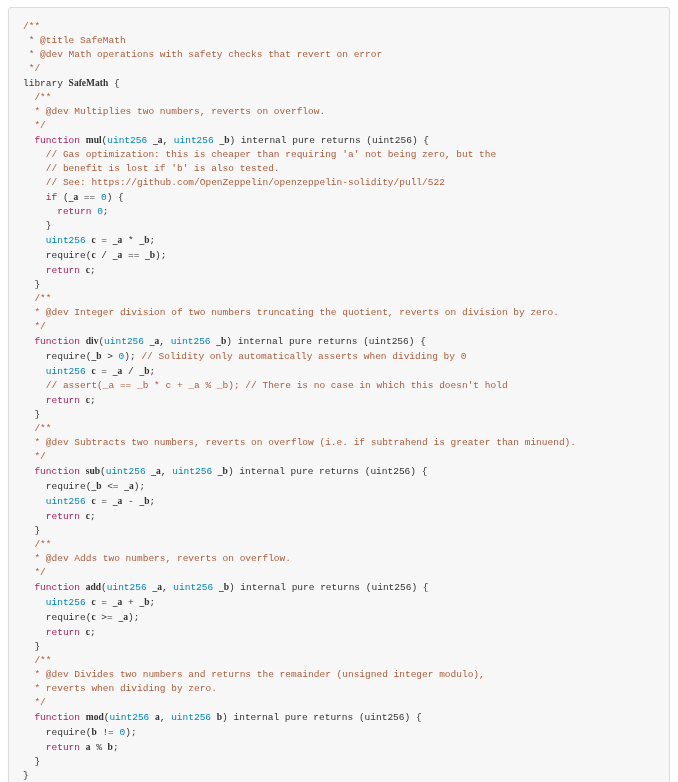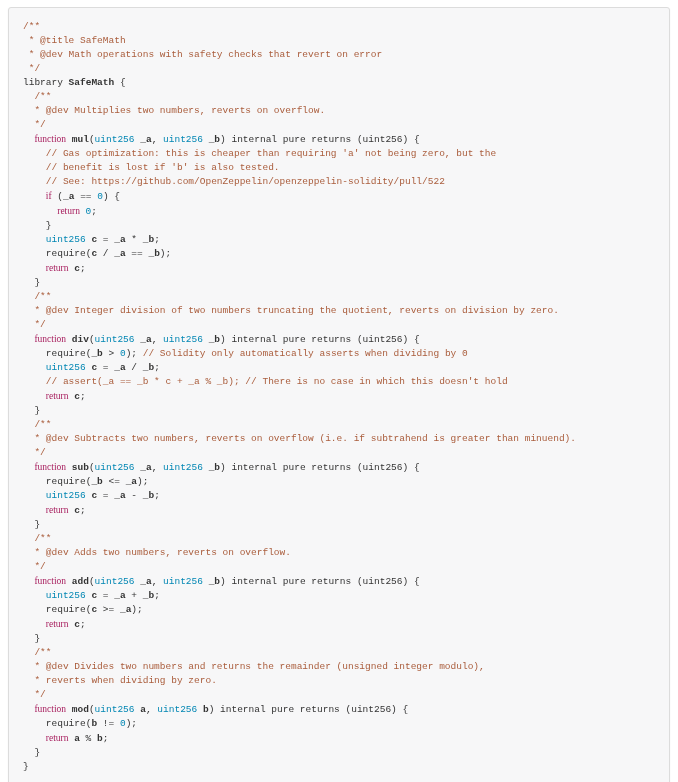--- a/index.html
+++ b/index.html
@@ -23,23 +23,23 @@
     margin: 0;
   }
   .code-line {
     font-family: "Liberation Mono", "DejaVu Sans Mono", monospace;
     font-size: 9.5px;
     line-height: 14px;
     white-space: pre;
     color: #333333;
   }
   .tok-p { color: #333333; }
-  .tok-k { color: #a71d5d; font-family: Liberation Serif, serif; }
+  .tok-k { color: #a71d5d; }
   .tok-t { color: #0086b3; }
-  .tok-b { color: #333333; font-weight: 700; }
+  .tok-b { color: #333333; font-weight: 700; font-family: Liberation Serif, serif; }
   .tok-c { color: #aa5d3c; }
 </style>
 </head>
 <body>
 
 <div class="code-card">
   <pre class="code-pre" id="code-pre"><div class="code-line"><span class="tok-c">/**</span></div><div class="code-line"><span class="tok-c"> * @title SafeMath</span></div><div class="code-line"><span class="tok-c"> * @dev Math operations with safety checks that revert on error</span></div><div class="code-line"><span class="tok-c"> */</span></div><div class="code-line"><span class="tok-p">library </span><span class="tok-b">SafeMath</span><span class="tok-p"> {</span></div><div class="code-line"><span class="tok-c">  /**</span></div><div class="code-line"><span class="tok-c">  * @dev Multiplies two numbers, reverts on overflow.</span></div><div class="code-line"><span class="tok-c">  */</span></div><div class="code-line"><span class="tok-p">  </span><span class="tok-k">function</span><span class="tok-p"> </span><span class="tok-b">mul</span><span class="tok-p">(</span><span class="tok-t">uint256</span><span class="tok-p"> </span><span class="tok-b">_a</span><span class="tok-p">, </span><span class="tok-t">uint256</span><span class="tok-p"> </span><span class="tok-b">_b</span><span class="tok-p">) internal pure returns (uint256) {</span></div><div class="code-line"><span class="tok-c">    // Gas optimization: this is cheaper than requiring 'a' not being zero, but the</span></div><div class="code-line"><span class="tok-c">    // benefit is lost if 'b' is also tested.</span></div><div class="code-line"><span class="tok-c">    // See: https://github.com/OpenZeppelin/openzeppelin-solidity/pull/522</span></div><div class="code-line"><span class="tok-p">    </span><span class="tok-k">if</span><span class="tok-p"> (</span><span class="tok-b">_a</span><span class="tok-p"> == </span><span class="tok-t">0</span><span class="tok-p">) {</span></div><div class="code-line"><span class="tok-p">      </span><span class="tok-k">return</span><span class="tok-p"> </span><span class="tok-t">0</span><span class="tok-p">;</span></div><div class="code-line"><span class="tok-p">    }</span></div><div class="code-line"><span class="tok-p">    </span><span class="tok-t">uint256</span><span class="tok-p"> </span><span class="tok-b">c</span><span class="tok-p"> = </span><span class="tok-b">_a</span><span class="tok-p"> * </span><span class="tok-b">_b</span><span class="tok-p">;</span></div><div class="code-line"><span class="tok-p">    require(</span><span class="tok-b">c</span><span class="tok-p"> / </span><span class="tok-b">_a</span><span class="tok-p"> == </span><span class="tok-b">_b</span><span class="tok-p">);</span></div><div class="code-line"><span class="tok-p">    </span><span class="tok-k">return</span><span class="tok-p"> </span><span class="tok-b">c</span><span class="tok-p">;</span></div><div class="code-line"><span class="tok-p">  }</span></div><div class="code-line"><span class="tok-c">  /**</span></div><div class="code-line"><span class="tok-c">  * @dev Integer division of two numbers truncating the quotient, reverts on division by zero.</span></div><div class="code-line"><span class="tok-c">  */</span></div><div class="code-line"><span class="tok-p">  </span><span class="tok-k">function</span><span class="tok-p"> </span><span class="tok-b">div</span><span class="tok-p">(</span><span class="tok-t">uint256</span><span class="tok-p"> </span><span class="tok-b">_a</span><span class="tok-p">, </span><span class="tok-t">uint256</span><span class="tok-p"> </span><span class="tok-b">_b</span><span class="tok-p">) internal pure returns (uint256) {</span></div><div class="code-line"><span class="tok-p">    require(</span><span class="tok-b">_b</span><span class="tok-p"> &gt; </span><span class="tok-t">0</span><span class="tok-p">); </span><span class="tok-c">// Solidity only automatically asserts when dividing by 0</span></div><div class="code-line"><span class="tok-p">    </span><span class="tok-t">uint256</span><span class="tok-p"> </span><span class="tok-b">c</span><span class="tok-p"> = </span><span class="tok-b">_a</span><span class="tok-p"> / </span><span class="tok-b">_b</span><span class="tok-p">;</span></div><div class="code-line"><span class="tok-c">    // assert(_a == _b * c + _a % _b); // There is no case in which this doesn't hold</span></div><div class="code-line"><span class="tok-p">    </span><span class="tok-k">return</span><span class="tok-p"> </span><span class="tok-b">c</span><span class="tok-p">;</span></div><div class="code-line"><span class="tok-p">  }</span></div><div class="code-line"><span class="tok-c">  /**</span></div><div class="code-line"><span class="tok-c">  * @dev Subtracts two numbers, reverts on overflow (i.e. if subtrahend is greater than minuend).</span></div><div class="code-line"><span class="tok-c">  */</span></div><div class="code-line"><span class="tok-p">  </span><span class="tok-k">function</span><span class="tok-p"> </span><span class="tok-b">sub</span><span class="tok-p">(</span><span class="tok-t">uint256</span><span class="tok-p"> </span><span class="tok-b">_a</span><span class="tok-p">, </span><span class="tok-t">uint256</span><span class="tok-p"> </span><span class="tok-b">_b</span><span class="tok-p">) internal pure returns (uint256) {</span></div><div class="code-line"><span class="tok-p">    require(</span><span class="tok-b">_b</span><span class="tok-p"> &lt;= </span><span class="tok-b">_a</span><span class="tok-p">);</span></div><div class="code-line"><span class="tok-p">    </span><span class="tok-t">uint256</span><span class="tok-p"> </span><span class="tok-b">c</span><span class="tok-p"> = </span><span class="tok-b">_a</span><span class="tok-p"> - </span><span class="tok-b">_b</span><span class="tok-p">;</span></div><div class="code-line"><span class="tok-p">    </span><span class="tok-k">return</span><span class="tok-p"> </span><span class="tok-b">c</span><span class="tok-p">;</span></div><div class="code-line"><span class="tok-p">  }</span></div><div class="code-line"><span class="tok-c">  /**</span></div><div class="code-line"><span class="tok-c">  * @dev Adds two numbers, reverts on overflow.</span></div><div class="code-line"><span class="tok-c">  */</span></div><div class="code-line"><span class="tok-p">  </span><span class="tok-k">function</span><span class="tok-p"> </span><span class="tok-b">add</span><span class="tok-p">(</span><span class="tok-t">uint256</span><span class="tok-p"> </span><span class="tok-b">_a</span><span class="tok-p">, </span><span class="tok-t">uint256</span><span class="tok-p"> </span><span class="tok-b">_b</span><span class="tok-p">) internal pure returns (uint256) {</span></div><div class="code-line"><span class="tok-p">    </span><span class="tok-t">uint256</span><span class="tok-p"> </span><span class="tok-b">c</span><span class="tok-p"> = </span><span class="tok-b">_a</span><span class="tok-p"> + </span><span class="tok-b">_b</span><span class="tok-p">;</span></div><div class="code-line"><span class="tok-p">    require(</span><span class="tok-b">c</span><span class="tok-p"> &gt;= </span><span class="tok-b">_a</span><span class="tok-p">);</span></div><div class="code-line"><span class="tok-p">    </span><span class="tok-k">return</span><span class="tok-p"> </span><span class="tok-b">c</span><span class="tok-p">;</span></div><div class="code-line"><span class="tok-p">  }</span></div><div class="code-line"><span class="tok-c">  /**</span></div><div class="code-line"><span class="tok-c">  * @dev Divides two numbers and returns the remainder (unsigned integer modulo),</span></div><div class="code-line"><span class="tok-c">  * reverts when dividing by zero.</span></div><div class="code-line"><span class="tok-c">  */</span></div><div class="code-line"><span class="tok-p">  </span><span class="tok-k">function</span><span class="tok-p"> </span><span class="tok-b">mod</span><span class="tok-p">(</span><span class="tok-t">uint256</span><span class="tok-p"> </span><span class="tok-b">a</span><span class="tok-p">, </span><span class="tok-t">uint256</span><span class="tok-p"> </span><span class="tok-b">b</span><span class="tok-p">) internal pure returns (uint256) {</span></div><div class="code-line"><span class="tok-p">    require(</span><span class="tok-b">b</span><span class="tok-p"> != </span><span class="tok-t">0</span><span class="tok-p">);</span></div><div class="code-line"><span class="tok-p">    </span><span class="tok-k">return</span><span class="tok-p"> </span><span class="tok-b">a</span><span class="tok-p"> % </span><span class="tok-b">b</span><span class="tok-p">;</span></div><div class="code-line"><span class="tok-p">  }</span></div><div class="code-line"><span class="tok-p">}</span></div></pre>
 </div>
 
 </body></html>

